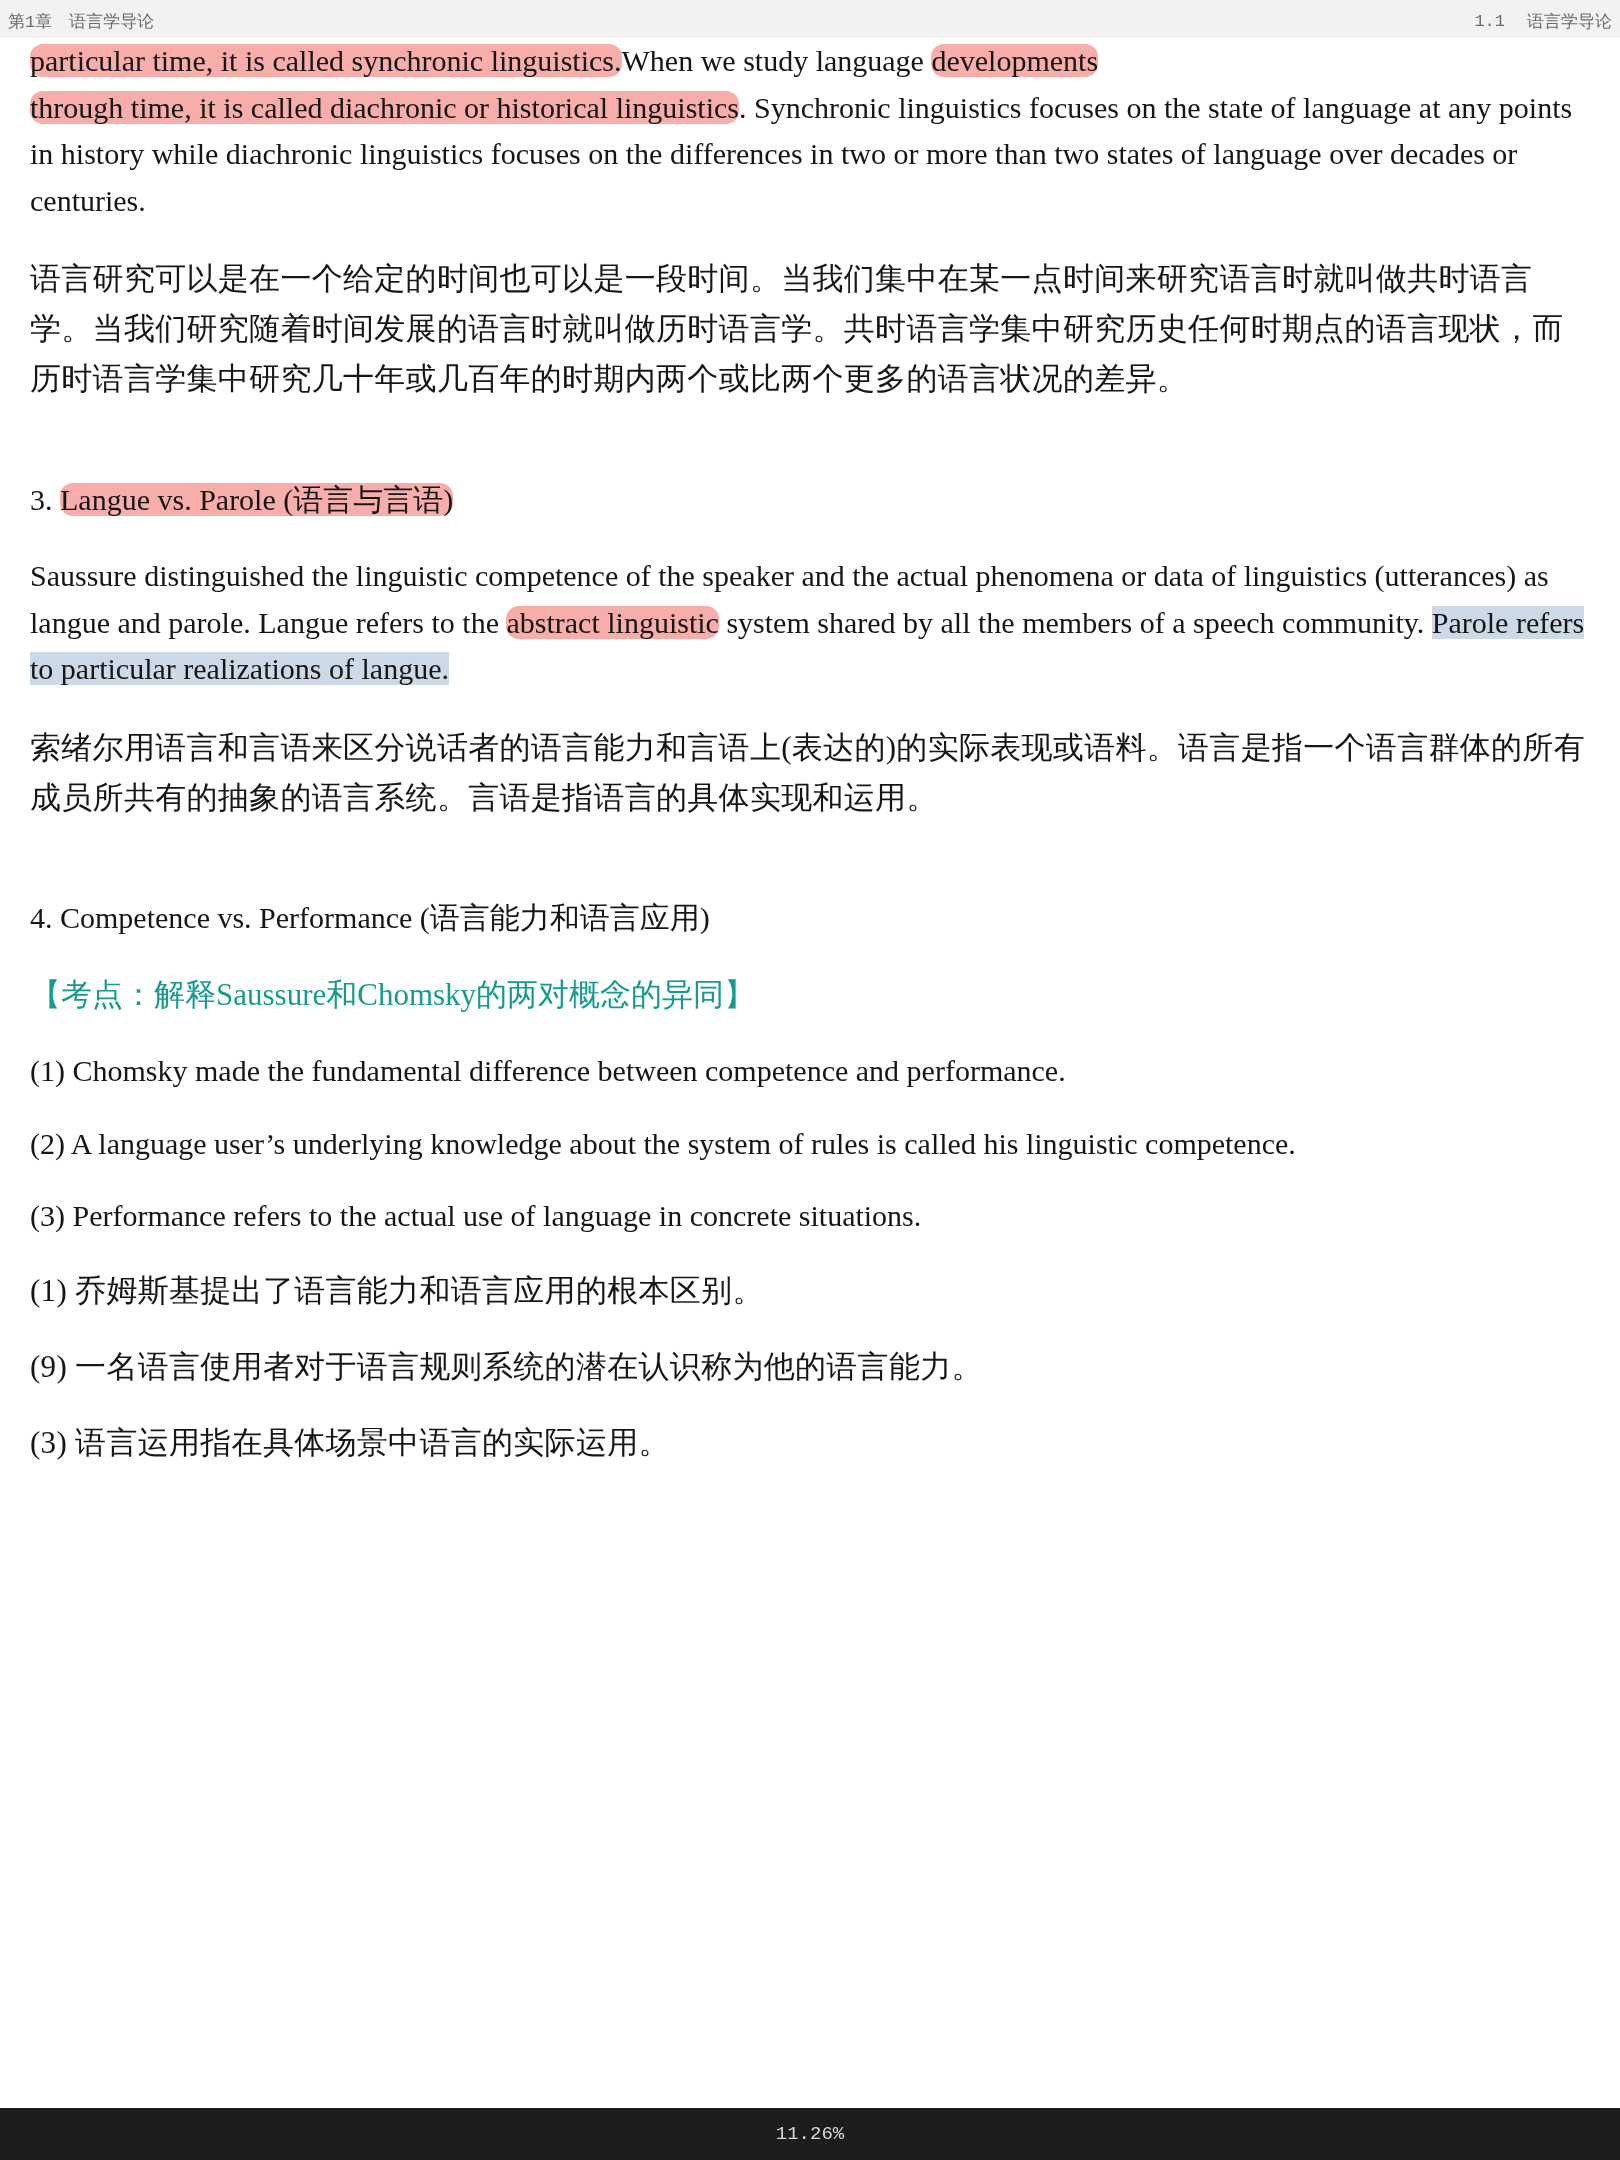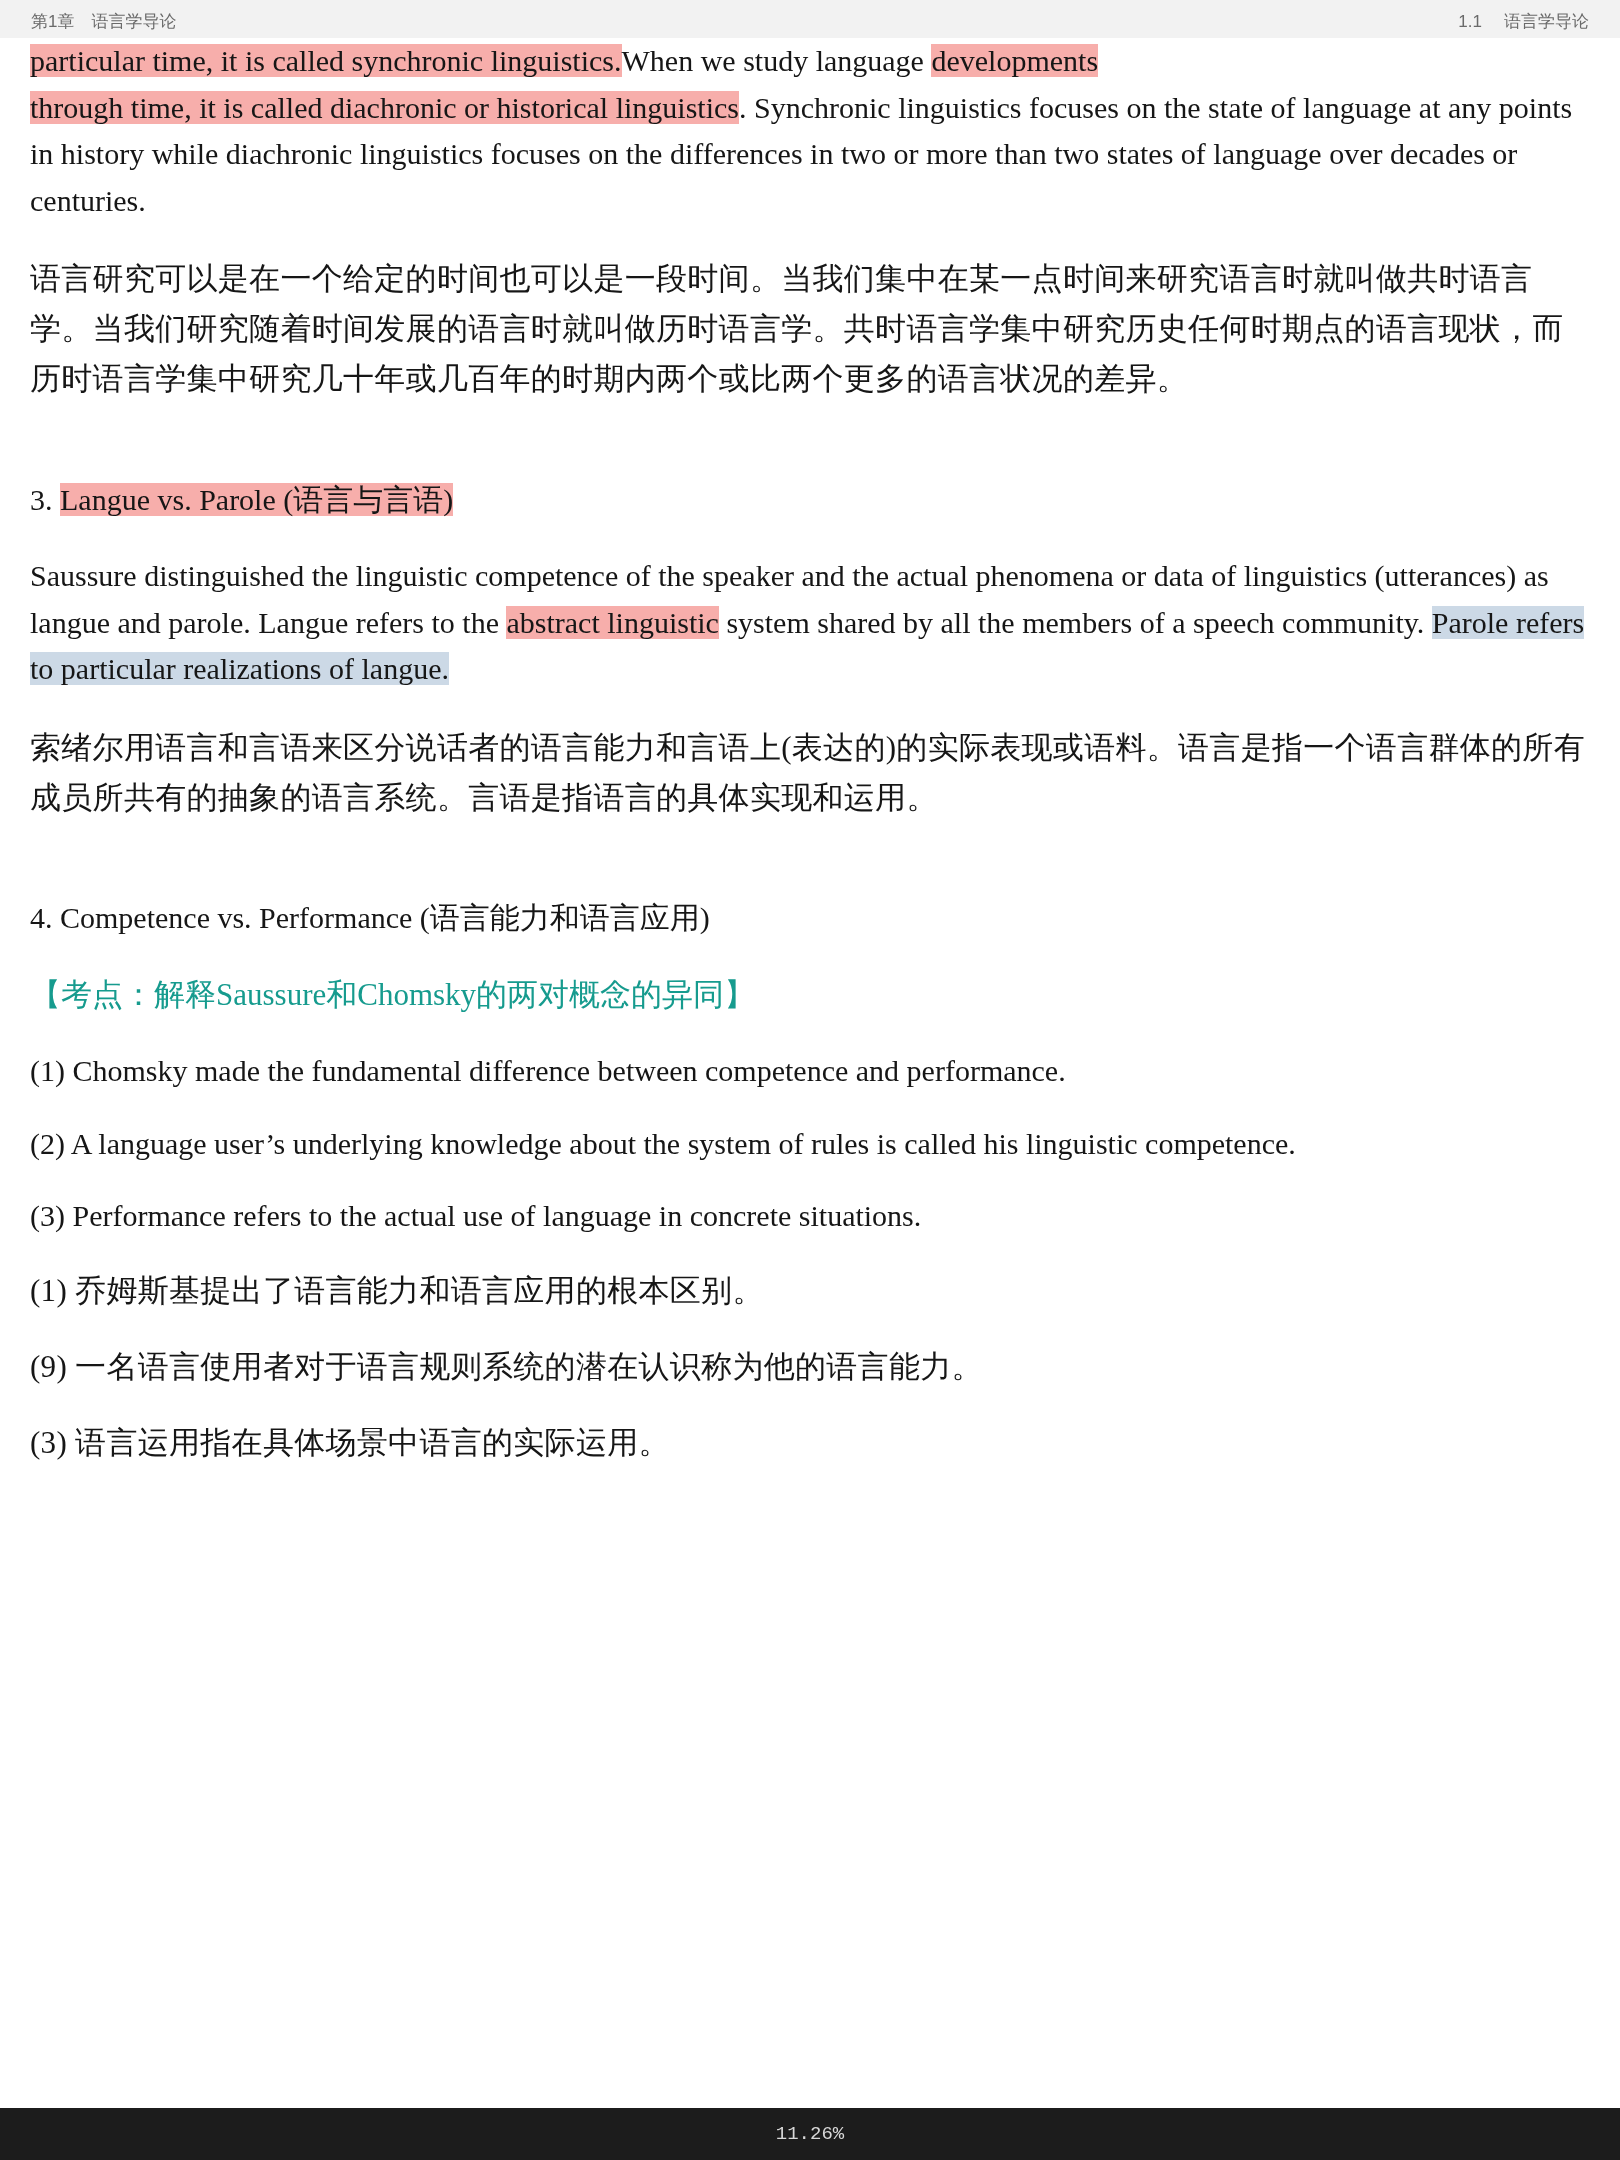--- a/index.html
+++ b/index.html
@@ -18,23 +18,23 @@
   
   .topbar {
     position: absolute;
     top: 0; left: 0; right: 0;
     height: 44px;
     background: #f2f2f2;
     border-bottom: 1px solid #e0e0e0;
     display: flex;
     align-items: center;
     justify-content: space-between;
-    padding: 0 31px;
+    padding: 0 8px;
     box-sizing: border-box;
-    font-family: Liberation Sans, sans-serif;
+    font-family: Liberation Mono, monospace;
     font-size: 17px;
     color: #6a6a6a;
   }
   .topbar-left, .topbar-right {
     display: flex;
     align-items: center;
     gap: 22px;
     white-space: nowrap;
   }
 
@@ -68,20 +68,21 @@
   p.tight { margin-bottom: 26px; }
   .spacer-lg { height: 42px; }
 
   
   .clipped {
     margin-top: -18px;
   }
 
   .hl-red {
     background: #f7aeab;
+    border-radius: 13px;
   }
   .hl-blue {
     background: #ccd9e6;
   }
   .kaodian {
     color: #169b8e;
     font-size: 31px;
     line-height: 1.5;
     margin: 0 0 30px 0;
   }

